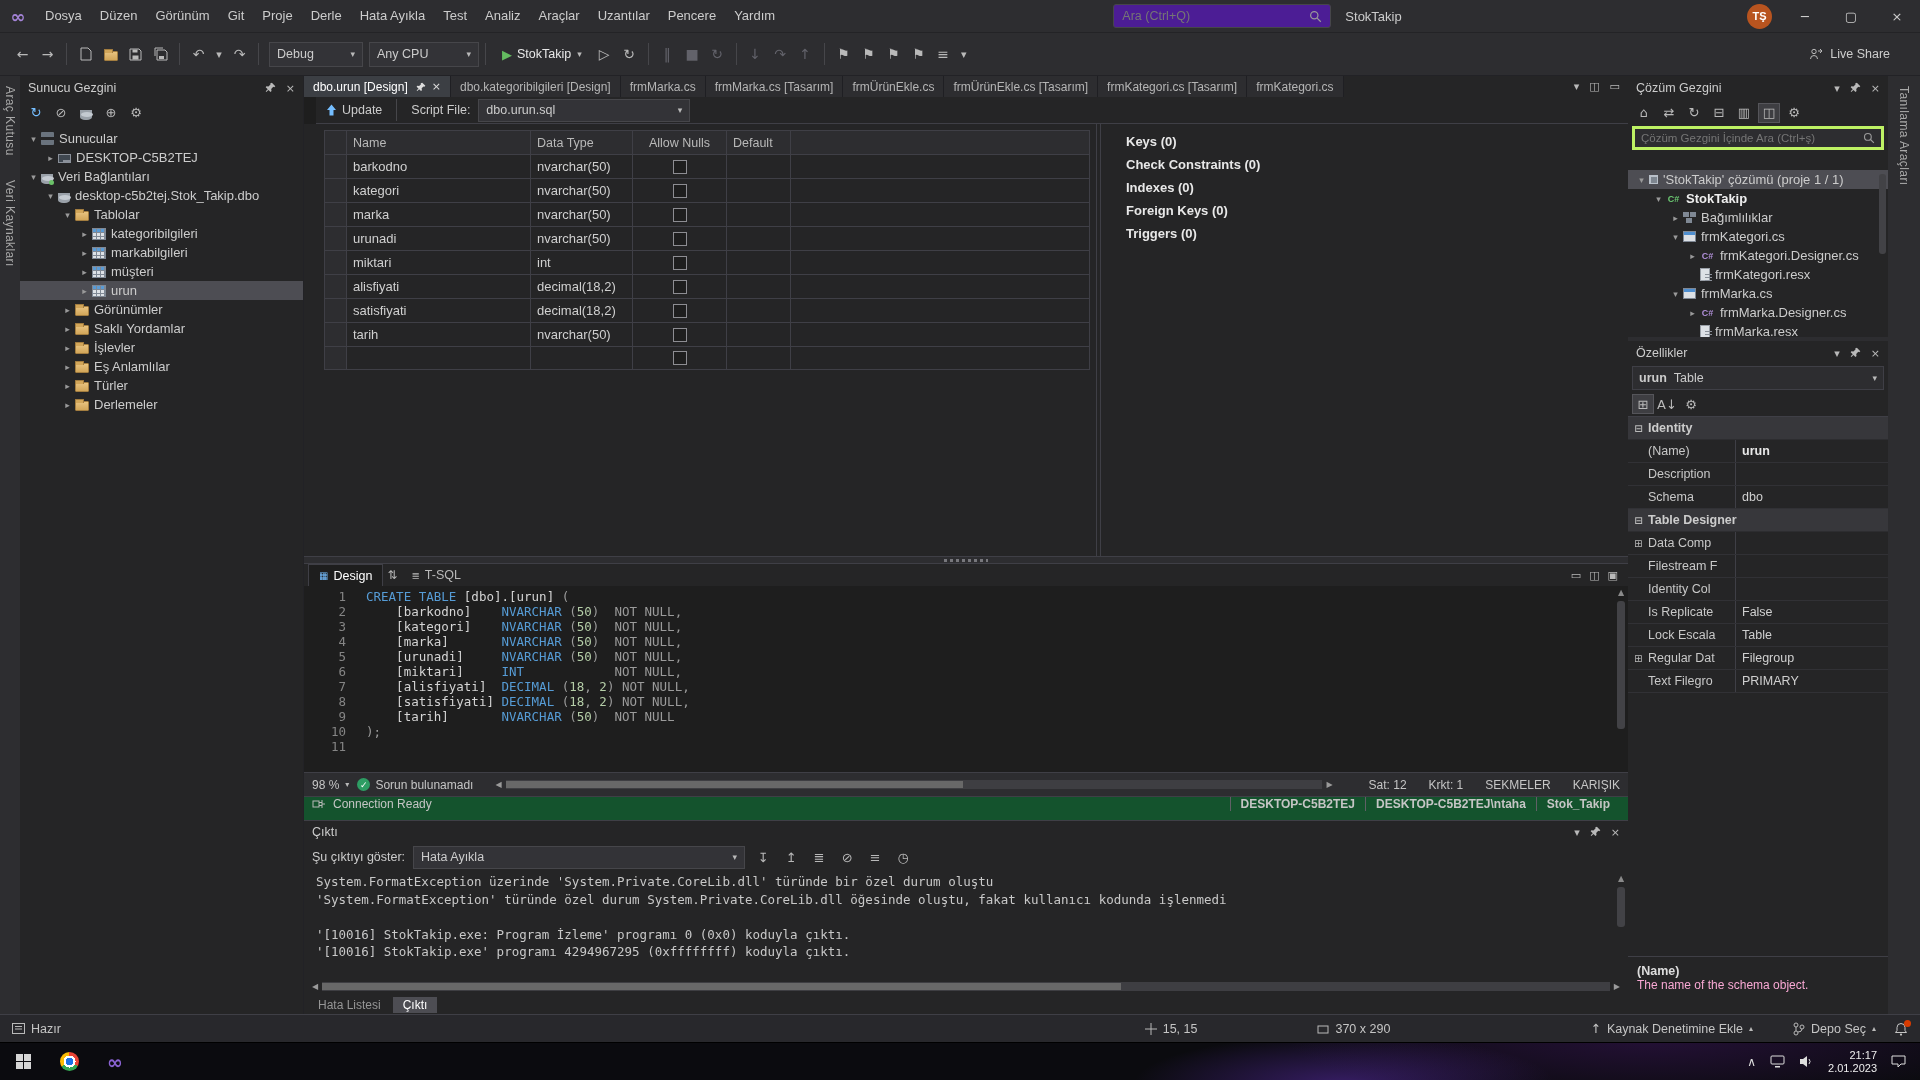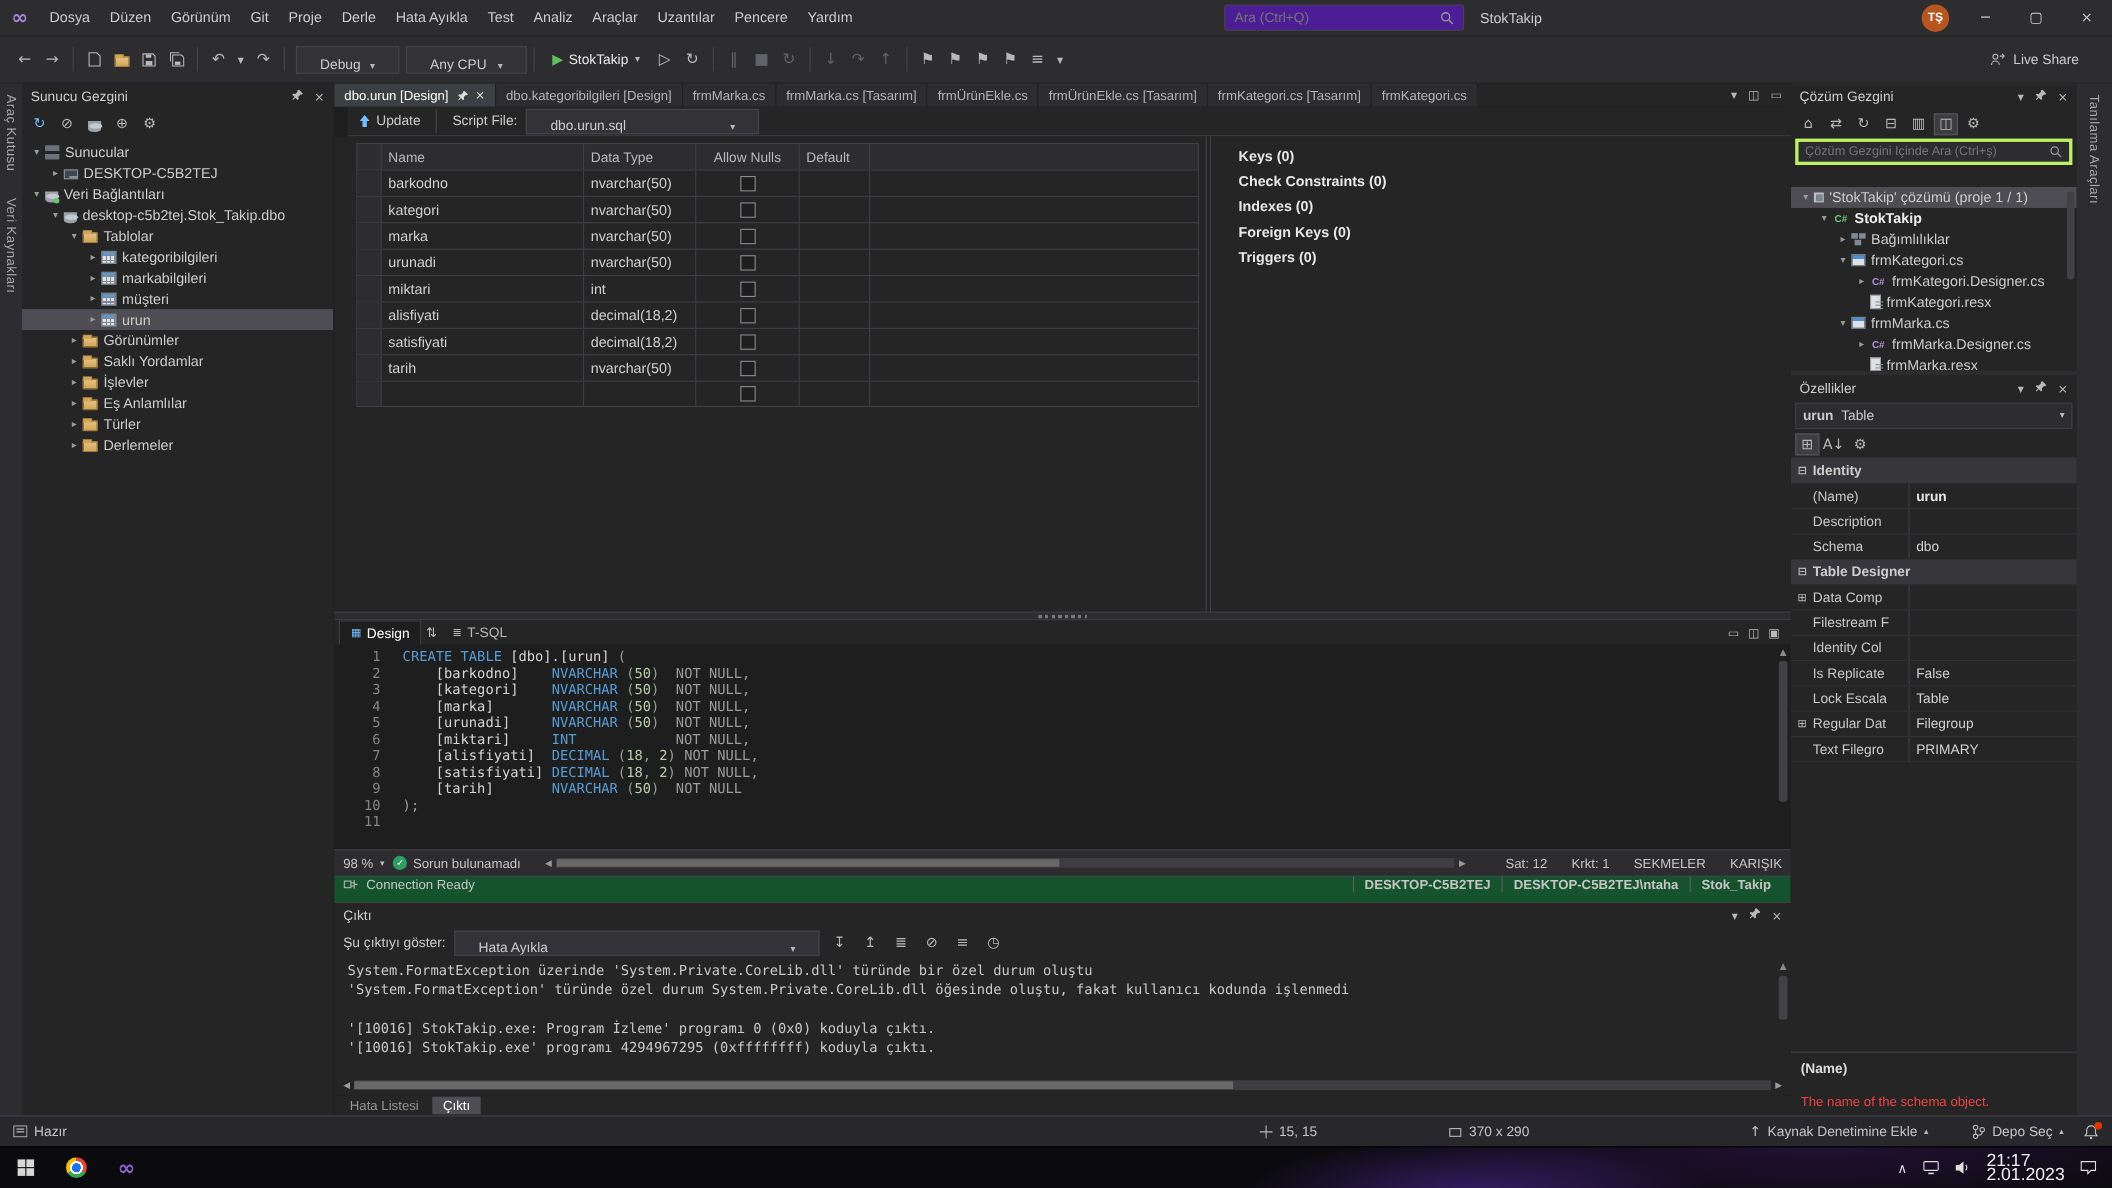--- a/index.html
+++ b/index.html
@@ -26,22 +26,22 @@
   font-size:13px;color:#ccc;flex:none}
 
 
 #toolbar{position:absolute;left:0;top:33px;width:1920px;height:43px;background:#2d2d30;
   border-bottom:1px solid #222226;display:flex;align-items:center;padding:0 10px}
 .tbi{min-width:23px;height:26px;display:flex;align-items:center;justify-content:center;
   color:#b9b9b9;font-size:14px;margin:0 1px;flex:none}
 .tbi.dis{color:#62626a}
 .tbi.small{font-size:11px;min-width:14px}
 .tsep{width:1px;height:22px;background:#46464a;margin:0 6px;flex:none}
-.combo{display:flex;align-items:flex-end;height:25px;background:#333337;border:1px solid #46464a;
-  padding:0 21px;font-size:12.5px;color:#ccc;flex:none}
+.combo{display:flex;align-items:center;height:25px;background:#333337;border:1px solid #46464a;
+  padding:0 7px;font-size:12.5px;color:#ccc;flex:none}
 .combo .cv{flex:1;overflow:hidden;white-space:nowrap}
 .combo .ca{margin-left:8px;font-size:9px;color:#b9b9b9}
 #combo-debug{width:94px;margin-left:4px}
 #combo-cpu{width:110px;margin-left:6px}
 #run-btn{display:flex;align-items:center;margin:0 10px;color:#e8e8e8;font-size:12.5px;flex:none}
 #run-btn .play{color:#64bb60;font-size:13px;margin-right:5px}
 #live-share{margin-left:auto;display:flex;align-items:center;font-size:12.5px;color:#ccc;
   gap:7px;padding-right:20px;flex:none}
 
 
@@ -235,21 +235,21 @@
 .prop-row{height:23px;display:flex;border-bottom:1px solid #313135;font-size:12.5px}
 .prop-label{width:108px;display:flex;align-items:center;padding-left:6px;color:#c8c8c8;
   border-right:1px solid #3f3f46;overflow:hidden;white-space:nowrap;flex:none}
 .pm-slot{width:14px;flex:none;font-size:10px;color:#b9b9b9}
 .prop-value{flex:1;display:flex;align-items:center;padding-left:6px;color:#d0d0d0;
   overflow:hidden;white-space:nowrap}
 .prop-value.bold{font-weight:bold;color:#e8e8e8}
 #prop-fill{flex:1}
 #prop-footer{height:58px;border-top:1px solid #3f3f46;padding:7px 9px;flex:none}
 #prop-footer .fname{font-weight:bold;font-size:12.5px;color:#ddd}
-#prop-footer .fdesc{font-size:12px;color:#ef4444;margin-top:16px}
+#prop-footer .fdesc{font-size:12px;color:#f9a8d4;margin-top:0}
 
 
 #statusbar{position:absolute;left:0;top:1014px;width:1920px;height:28px;background:#28282c;
   border-top:1px solid #3f3f46;display:flex;align-items:center;font-size:12.5px;color:#c5c5c5;
   padding:0 12px}
 .sb-item{display:flex;align-items:center;gap:6px;white-space:nowrap}
 #sb-pos{margin-left:auto}
 #sb-size{margin-left:120px}
 #sb-source{margin-left:200px}
 #sb-repo{margin-left:40px}
@@ -264,21 +264,21 @@
   border-top:1px solid #000;display:flex;align-items:center}
 .tb-app{width:46px;height:38px;display:flex;align-items:center;justify-content:center;flex:none}
 .win-ic{width:15px;height:15px;display:grid;grid-template-columns:7px 7px;grid-template-rows:7px 7px;gap:1px}
 .win-ic span{background:#d6d6d6}
 .chrome-ic{width:19px;height:19px;border-radius:50%;
   background:radial-gradient(circle at 50% 50%,#1a73e8 0 4px,#fff 4px 6px,transparent 6px),
   conic-gradient(#ea4335 0 33%,#34a853 0 66%,#fbbc05 0 100%)}
 .vs-ic{font-size:19px;font-weight:bold;color:#8a63d2}
 #tray{margin-left:auto;display:flex;align-items:center;gap:14px;padding-right:14px}
 .tray-ic{color:#ddd;font-size:12px;display:flex;align-items:center}
-#clock{font-size:16px;line-height:13px;color:#eee}
+#clock{text-align:right;font-size:11px;line-height:13px;color:#eee}
 </style>
 </head>
 <body>
 
 <div class="screen">
 
   <div id="titlebar">
     <div id="vs-logo" class="glyph">∞</div>
     <div id="menubar">
         <div class="menu-item">Dosya</div>

